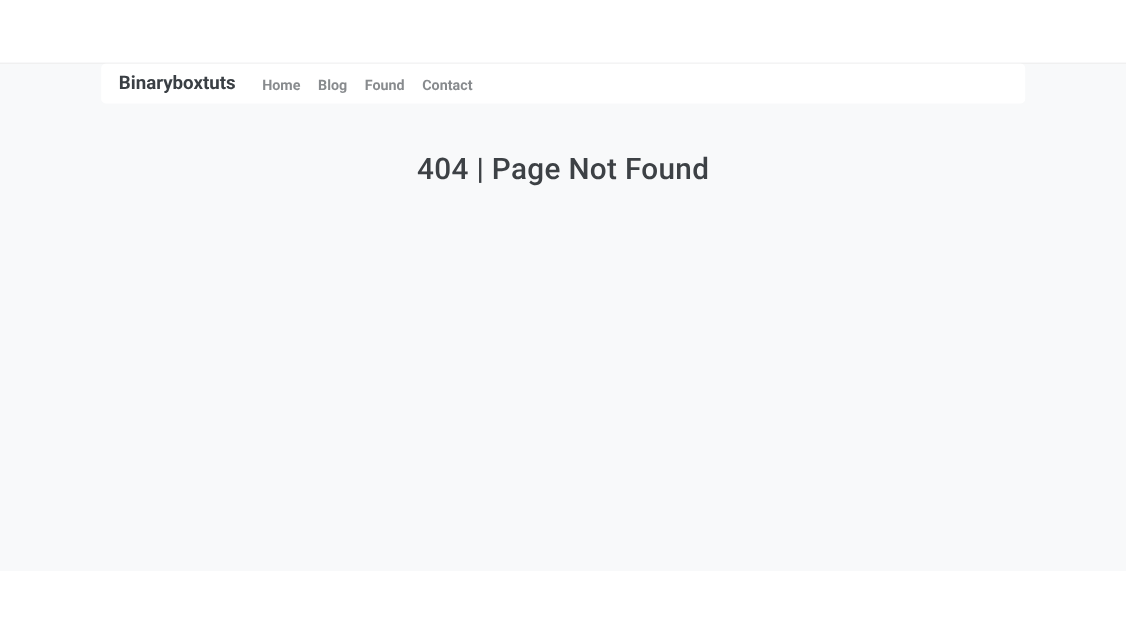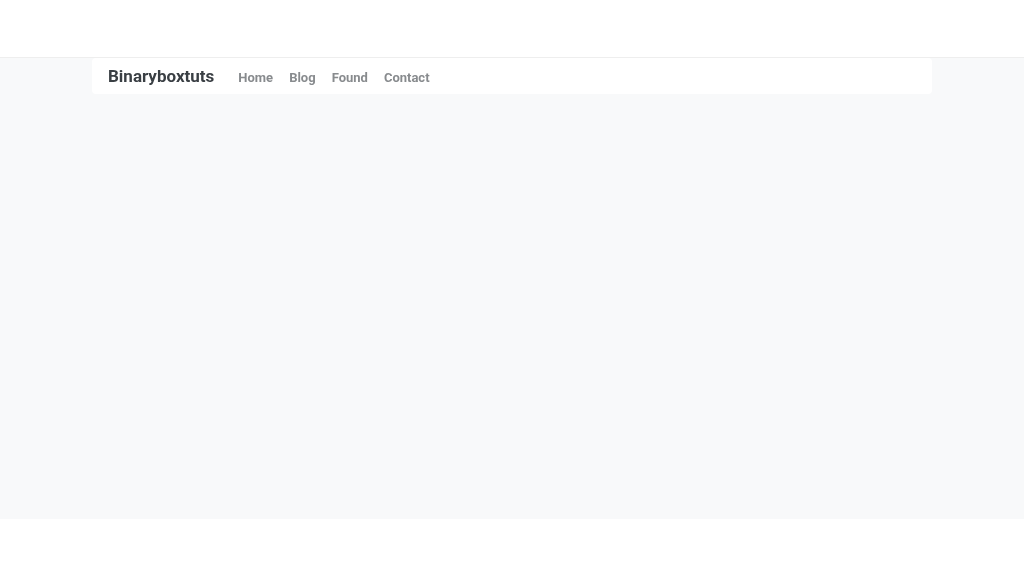--- a/index.html
+++ b/index.html
@@ -72,15 +72,18 @@
   <nav class="navbar">
     <span class="brand">Binaryboxtuts</span>
     <ul class="nav-links">
       <li><a class="nav-link">Home</a></li>
       <li><a class="nav-link">Blog</a></li>
       <li><a class="nav-link">Found</a></li>
       <li><a class="nav-link">Contact</a></li>
     </ul>
   </nav>
 
+  <div class="error-container">
+    <h1 class="error-heading">404 | Page Not Found</h1>
+  </div>
 </div>
 
 <div class="bottom-spacer"></div>
 
 </body></html>

